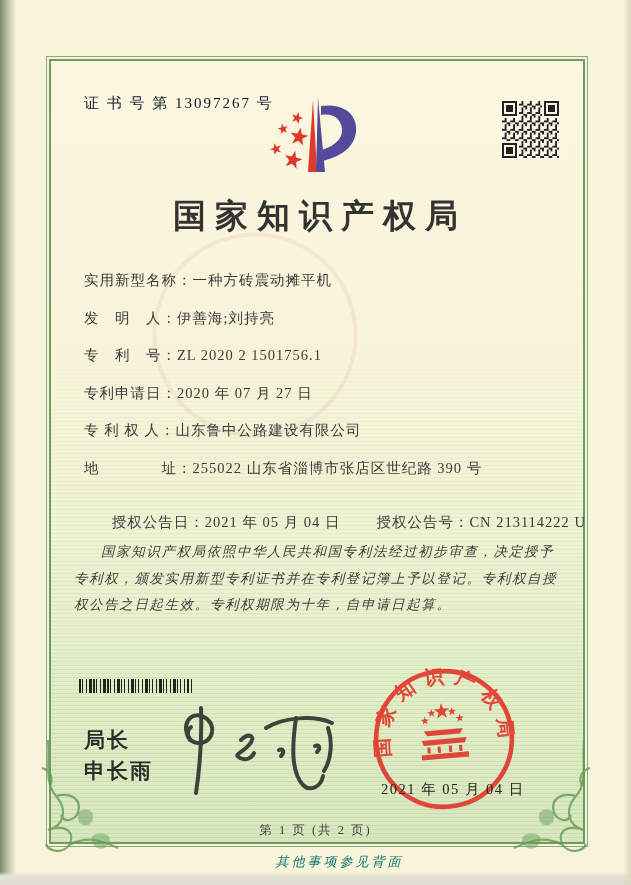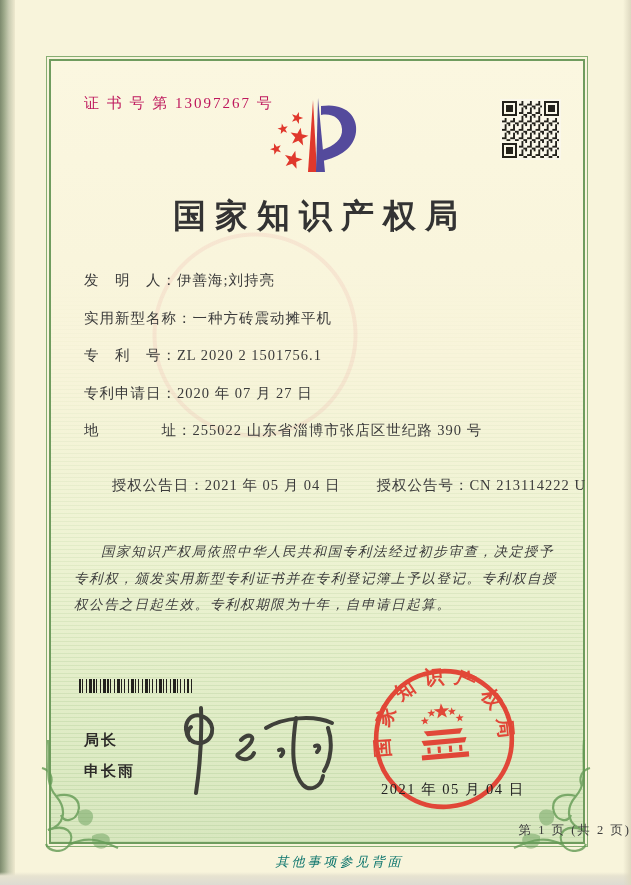--- a/index.html
+++ b/index.html
@@ -22,21 +22,21 @@
     border:1px solid #86ad72;}
   .frame-inner{position:absolute;inset:2px;border:2px solid #6f9c5e;
     background:
       radial-gradient(circle at 204px 274px, rgba(0,0,0,0) 0 98px, rgba(233,150,150,0.16) 99px 102px, rgba(0,0,0,0) 103px),
       linear-gradient(180deg,#fbf7e0 0%,#f8f4da 38%,#eef3d3 62%,#e0ecc6 85%,#d8e7bf 100%);}
   .frame-inner::after{content:"";position:absolute;inset:0;
     background:repeating-linear-gradient(0deg, rgba(118,168,96,0.16) 0 1px, rgba(0,0,0,0) 1px 4px);
     -webkit-mask-image:linear-gradient(180deg,transparent 0 28%,rgba(0,0,0,.5) 55%,#000 85%);
     mask-image:linear-gradient(180deg,transparent 0 28%,rgba(0,0,0,.5) 55%,#000 85%);}
 
-  .cert-no{position:absolute;left:84px;top:94px;font-size:15px;letter-spacing:2px;color:#be185d;}
+  .cert-no{position:absolute;left:84px;top:94px;font-size:15px;letter-spacing:2px;color:#0f172a;}
 
   .logo{position:absolute;left:252px;top:86px;width:136px;height:106px;}
   .qr{position:absolute;left:500px;top:99px;width:61px;height:61px;}
 
   .title{position:absolute;left:0;top:194px;width:631px;text-align:center;
     font-size:33px;font-weight:600;letter-spacing:9px;color:#333;text-indent:9px;}
 
   .fields{position:absolute;left:84px;top:271px;width:480px;font-size:14.5px;letter-spacing:1px;color:#3b3b3b;}
   .field-row{height:37.5px;white-space:pre;}
   .grant-pair{margin-left:36px;}
@@ -47,32 +47,32 @@
 
   .barcode{position:absolute;left:79px;top:679px;width:113px;height:14px;
     background:repeating-linear-gradient(90deg,
       #23211e 0 1.5px,rgba(0,0,0,0) 1.5px 3px,
       #23211e 3px 4px,rgba(0,0,0,0) 4px 7px,
       #23211e 7px 7.8px,rgba(0,0,0,0) 7.8px 10px,
       #23211e 10px 12.5px,rgba(0,0,0,0) 12.5px 14px);}
 
   .official{position:absolute;left:84px;top:724px;
     font-family:"Liberation Sans","DejaVu Sans",sans-serif;
-    font-size:15px;font-weight:600;letter-spacing:2px;color:#2e2c2a;line-height:31px;}
+    font-size:21px;font-weight:600;letter-spacing:2px;color:#2e2c2a;line-height:31px;}
 
   .signature{position:absolute;left:166px;top:698px;width:180px;height:102px;}
 
   .seal{position:absolute;left:369px;top:664px;width:150px;height:150px;transform:rotate(-5deg);opacity:.93;}
   .seal-date{position:absolute;left:381px;top:780px;font-size:14.5px;letter-spacing:1.5px;color:#232323;}
 
   .flourish{position:absolute;width:86px;height:112px;}
   .flourish.bl{left:34px;top:740px;}
   .flourish.br{left:512px;top:740px;transform:scaleX(-1);}
 
-  .page-info{position:absolute;left:0;top:822px;width:631px;text-align:right;
+  .page-info{position:absolute;left:0;top:822px;width:631px;text-align:center;
     font-size:12.5px;letter-spacing:2px;color:#3d3d3d;}
   .back-note{position:absolute;left:0;top:853px;width:631px;text-align:center;
     font-size:13px;letter-spacing:3px;color:#0f766e;font-style:italic;margin-left:24px;}
 </style>
 </head>
 <body>
 
 <div class="page">
   <div class="edge-left"></div>
   <div class="edge-bottom"></div>
@@ -127,24 +127,25 @@
       <rect x="0" y="20" width="9" height="9" fill="#faf7ea"></rect>
       <rect x="1" y="21" width="7" height="7" fill="#23211c"></rect>
       <rect x="2" y="22" width="5" height="5" fill="#faf7ea"></rect>
       <rect x="3" y="23" width="3" height="3" fill="#23211c"></rect>
     </g>
   </svg>
 
   <div class="title">国家知识产权局</div>
 
   <div class="fields">
+    <div class="field-row"><span>实用新型名称：</span><span>一种方砖震动摊平机</span></div>
     <div class="field-row"><span>发　明　人：</span><span>伊善海;刘持亮</span></div>
-    <div class="field-row"><span>实用新型名称：</span><span>一种方砖震动摊平机</span></div>
     <div class="field-row"><span>专　利　号：</span><span>ZL 2020 2 1501756.1</span></div>
     <div class="field-row"><span>专利申请日：</span><span>2020 年 07 月 27 日</span></div>
+    <div class="field-row"><span>专 利 权 人：</span><span>山东鲁中公路建设有限公司</span></div>
     <div class="field-row"><span>地　　　　址：</span><span>255022 山东省淄博市张店区世纪路 390 号</span></div>
     <div class="field-row">
       <span>授权公告日：</span><span>2021 年 05 月 04 日</span><span class="grant-pair">授权公告号：</span><span>CN 213114222 U</span>
     </div>
   </div>
 
   <div class="body-text">
     <p>国家知识产权局依照中华人民共和国专利法经过初步审查，决定授予专利权，颁发实用新型专利证书并在专利登记簿上予以登记。专利权自授权公告之日起生效。专利权期限为十年，自申请日起算。</p>
   </div>
 

